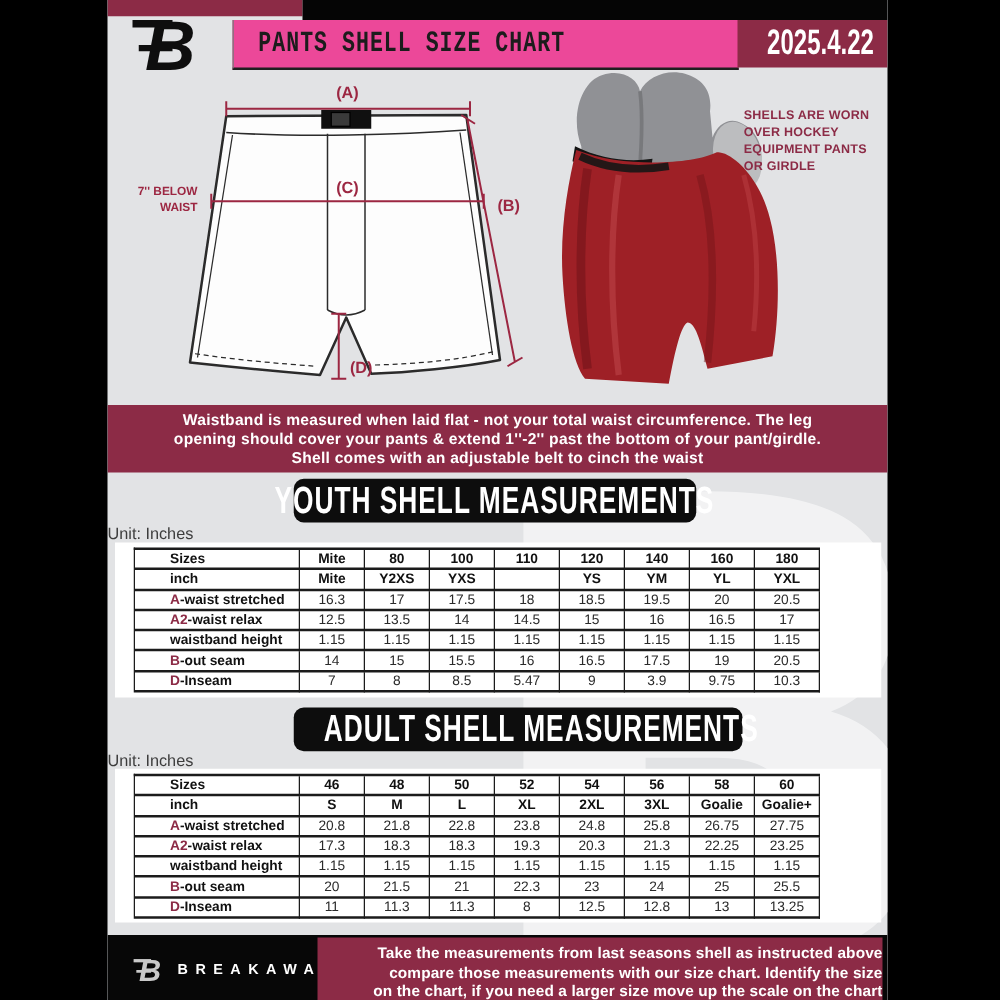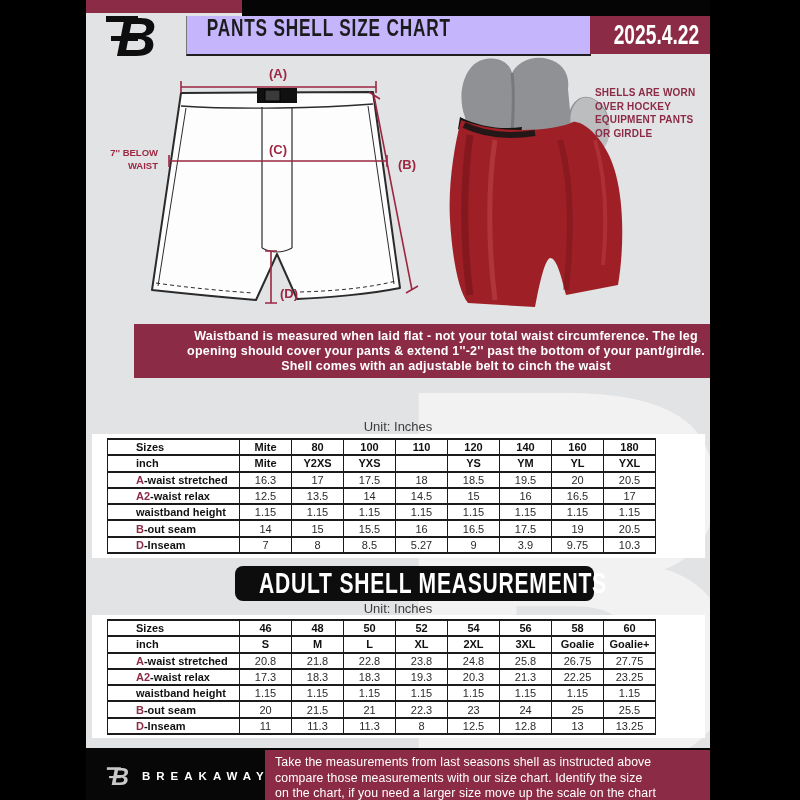--- a/index.html
+++ b/index.html
@@ -5,66 +5,66 @@
   html,body{margin:0;padding:0;background:#000;}
   .page{position:relative;width:800px;height:800px;background:#000;overflow:hidden;
         font-family:"Liberation Sans",sans-serif;}
   .content{position:absolute;left:86px;top:0;width:624px;height:800px;
            background:#E2E3E5;overflow:hidden;}
   .abs{position:absolute;}
 
   
   .tab-strip{left:0;top:0;width:156px;height:13px;background:#8C2B46;}
   .black-strip{left:156px;top:0;width:468px;height:16px;background:#050505;}
-  .title-bar{left:100px;top:16px;width:404px;height:38px;background:#c4b5fd;
+  .title-bar{left:100px;top:16px;width:404px;height:38px;background:#ec4899;
              border-bottom:2px solid #1f1f1f;border-left:1px solid #777;
-             display:flex;align-items:flex-start;}
+             display:flex;align-items:center;font-family:Liberation Mono, monospace;}
   .title-text{font-size:21px;font-weight:700;color:#1c1c1c;letter-spacing:1px;
               transform:scale(0.82,1.12);transform-origin:left center;padding-left:24px;white-space:nowrap;}
   .date-box{left:504px;top:16px;width:120px;height:38px;background:#8C2B46;
             display:flex;align-items:center;justify-content:flex-end;}
   .date-text{font-size:24px;font-weight:700;color:#fff;
              transform:scale(0.8,1.18);white-space:nowrap;}
 
   
   .note{left:509px;top:86px;width:115px;color:#8C2B46;font-size:10px;font-weight:700;
         line-height:13.5px;letter-spacing:0.2px;}
 
   
   .info-banner{left:0;top:324px;width:624px;height:54px;background:#8C2B46;color:#fff;
                display:flex;flex-direction:column;justify-content:center;text-align:center;
-               font-size:12.5px;font-weight:700;line-height:15px;letter-spacing:0.2px;margin-left:48px;}
+               font-size:12.5px;font-weight:700;line-height:15px;letter-spacing:0.2px;}
 
   
   .sec-banner{left:149px;width:322px;height:35px;background:#0D0D0D;border-radius:8px;
               display:flex;align-items:center;justify-content:center;z-index:3;}
   .sec-banner span{color:#fff;font-size:27px;font-weight:700;letter-spacing:1px;
                    transform:scale(0.78,1.12);white-space:nowrap;}
-  .unit{left:0;width:624px;text-align:center;font-size:13px;color:#3d3d3d;z-index:3;}
+  .unit{left:0;width:624px;font-size:13px;color:#3d3d3d;z-index:3;}
 
   
   .watermark{left:285px;top:390px;font-size:520px;line-height:0.78;font-weight:700;
              font-family:"DejaVu Sans",sans-serif;color:rgba(255,255,255,0.55);z-index:1;}
 
   
   .panel{width:613px;left:6px;background:#fff;z-index:2;}
   .table{left:21px;width:548px;border-top:2px solid #1b1b1b;border-left:1.5px solid #1b1b1b;z-index:3;}
   .trow{display:grid;grid-template-columns:132px repeat(8,52px);height:16.3px;box-sizing:border-box;}
   .tcell{border-right:1.5px solid #1b1b1b;border-bottom:2px solid #1b1b1b;box-sizing:border-box;
          font-size:11px;color:#2a2a2a;display:flex;align-items:center;justify-content:center;
          overflow:hidden;white-space:nowrap;}
   .tlabel{justify-content:flex-start;padding-left:28px;font-weight:700;color:#111;}
   .thead .tcell{font-weight:700;color:#111;}
   .pfx{color:#8C2B46;}
 
   
   .footer{left:0;top:748px;width:624px;height:52px;background:#070707;z-index:4;}
-  .footer-maroon{left:179px;top:750px;width:452px;height:50px;background:#8C2B46;color:#fff;
-                 font-size:12.3px;font-weight:400;line-height:15.6px;letter-spacing:0.1px;
-                 box-sizing:border-box;padding:5px 0 0 10px;z-index:5;white-space:nowrap;overflow:hidden;}
+  .footer-maroon{left:168px;top:750px;width:452px;height:50px;background:#8C2B46;color:#fff;
+                 font-size:12.3px;font-weight:700;line-height:15.6px;letter-spacing:0.1px;
+                 box-sizing:border-box;padding:5px 0 0 10px;z-index:5;white-space:nowrap;overflow:hidden;text-align:right;}
   .brand{left:20px;top:756px;height:40px;display:flex;align-items:center;z-index:5;}
   .brand-text{color:#fff;font-size:11.5px;font-weight:700;letter-spacing:6px;margin-left:8px;}
 
   svg text{font-family:"Liberation Sans",sans-serif;}
 </style>
 </head>
 <body>
 
 <div class="page">
   <div class="content">
@@ -144,20 +144,23 @@
     </div>
 
     <div class="abs info-banner">
       <div>Waistband is measured when laid flat - not your total waist circumference. The leg</div>
       <div>opening should cover your pants &amp; extend 1''-2'' past the bottom of your pant/girdle.</div>
       <div>Shell comes with an adjustable belt to cinch the waist</div>
     </div>
 
     <div class="abs watermark">B</div>
 
+    <div class="abs sec-banner" style="top:383px;">
+      <span>YOUTH SHELL MEASUREMENTS</span>
+    </div>
     <div class="abs unit" style="top:419px;">Unit: Inches</div>
     <div class="abs panel" style="top:434px;height:124px;"></div>
     <div class="abs table" style="top:438px;">
         <div class="trow thead">
           <div class="tcell tlabel">Sizes</div>
           <div class="tcell tval">Mite</div>
           <div class="tcell tval">80</div>
           <div class="tcell tval">100</div>
           <div class="tcell tval">110</div>
           <div class="tcell tval">120</div>
@@ -218,21 +221,21 @@
           <div class="tcell tval">16.5</div>
           <div class="tcell tval">17.5</div>
           <div class="tcell tval">19</div>
           <div class="tcell tval">20.5</div>
         </div>
         <div class="trow">
           <div class="tcell tlabel"><span class="pfx">D</span>-Inseam</div>
           <div class="tcell tval">7</div>
           <div class="tcell tval">8</div>
           <div class="tcell tval">8.5</div>
-          <div class="tcell tval">5.27</div>
+          <div class="tcell tval">5.47</div>
           <div class="tcell tval">9</div>
           <div class="tcell tval">3.9</div>
           <div class="tcell tval">9.75</div>
           <div class="tcell tval">10.3</div>
         </div>
       </div>
 
     <div class="abs sec-banner" style="top:566px;padding-left:37px;">
       <span>ADULT SHELL MEASUREMENTS</span>
     </div>

